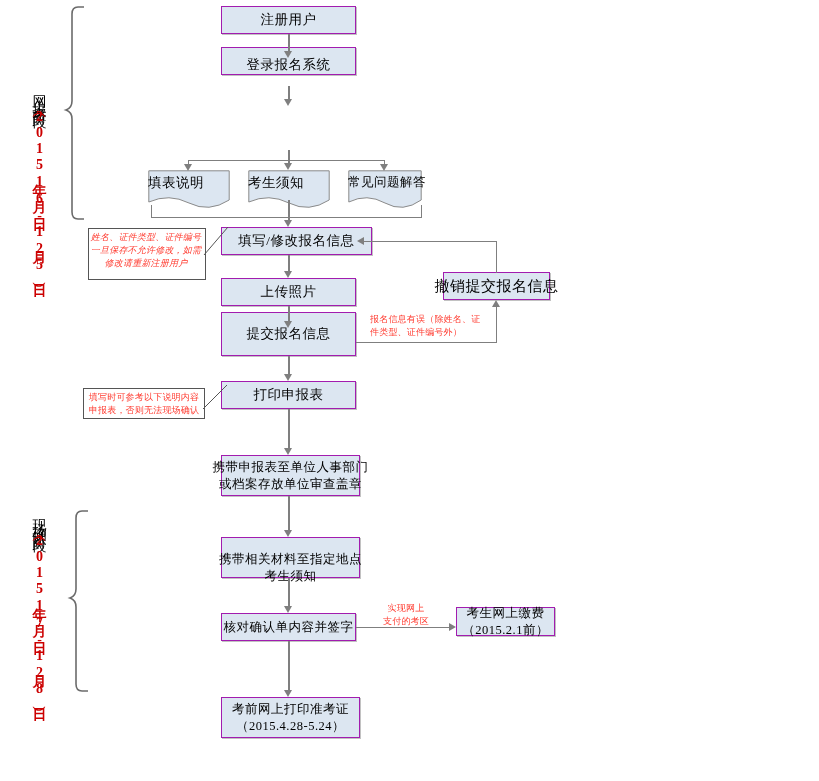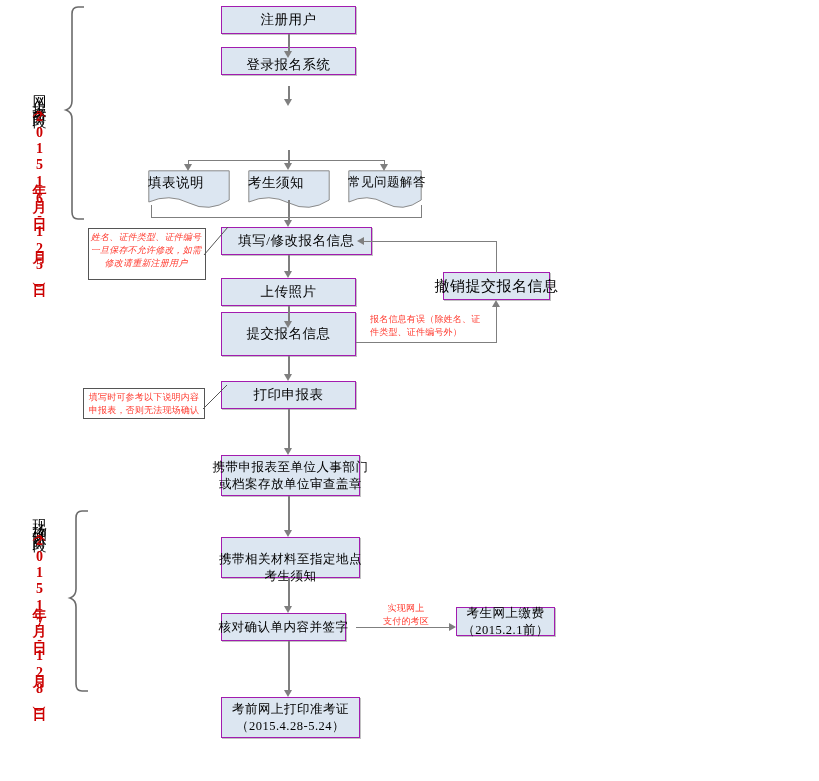--- a/index.html
+++ b/index.html
@@ -171,21 +171,21 @@
   <div class="box" style="left:221px; top:455px; width:139px; height:41px;">
     <span class="ln" style="font-size:12.5px;">携带申报表至单位人事部门</span>
     <span class="ln" style="font-size:12.5px;">或档案存放单位审查盖章</span>
   </div>
 
   <div class="box" style="left:221px; top:537px; width:139px; height:41px;">
     <span class="ln" style="font-size:12.5px;margin-top:20px;">携带相关材料至指定地点</span>
     <span class="ln" style="font-size:12.5px;">考生须知</span>
   </div>
 
-  <div class="box" style="left:221px; top:613px; width:125px; height:28px;">
+  <div class="box" style="left:221px; top:613px; width:135px; height:28px;">
     <span class="ln" style="font-size:12.5px;">核对确认单内容并签字</span>
   </div>
 
   <div class="box" style="left:456px; top:607px; width:99px; height:29px;">
     <span class="ln" style="font-size:12.5px;">考生网上缴费</span>
     <span class="ln" style="font-size:12.5px;">（2015.2.1前）</span>
   </div>
 
   <div class="box" style="left:221px; top:697px; width:139px; height:41px;">
     <span class="ln" style="font-size:12.5px;">考前网上打印准考证</span>

